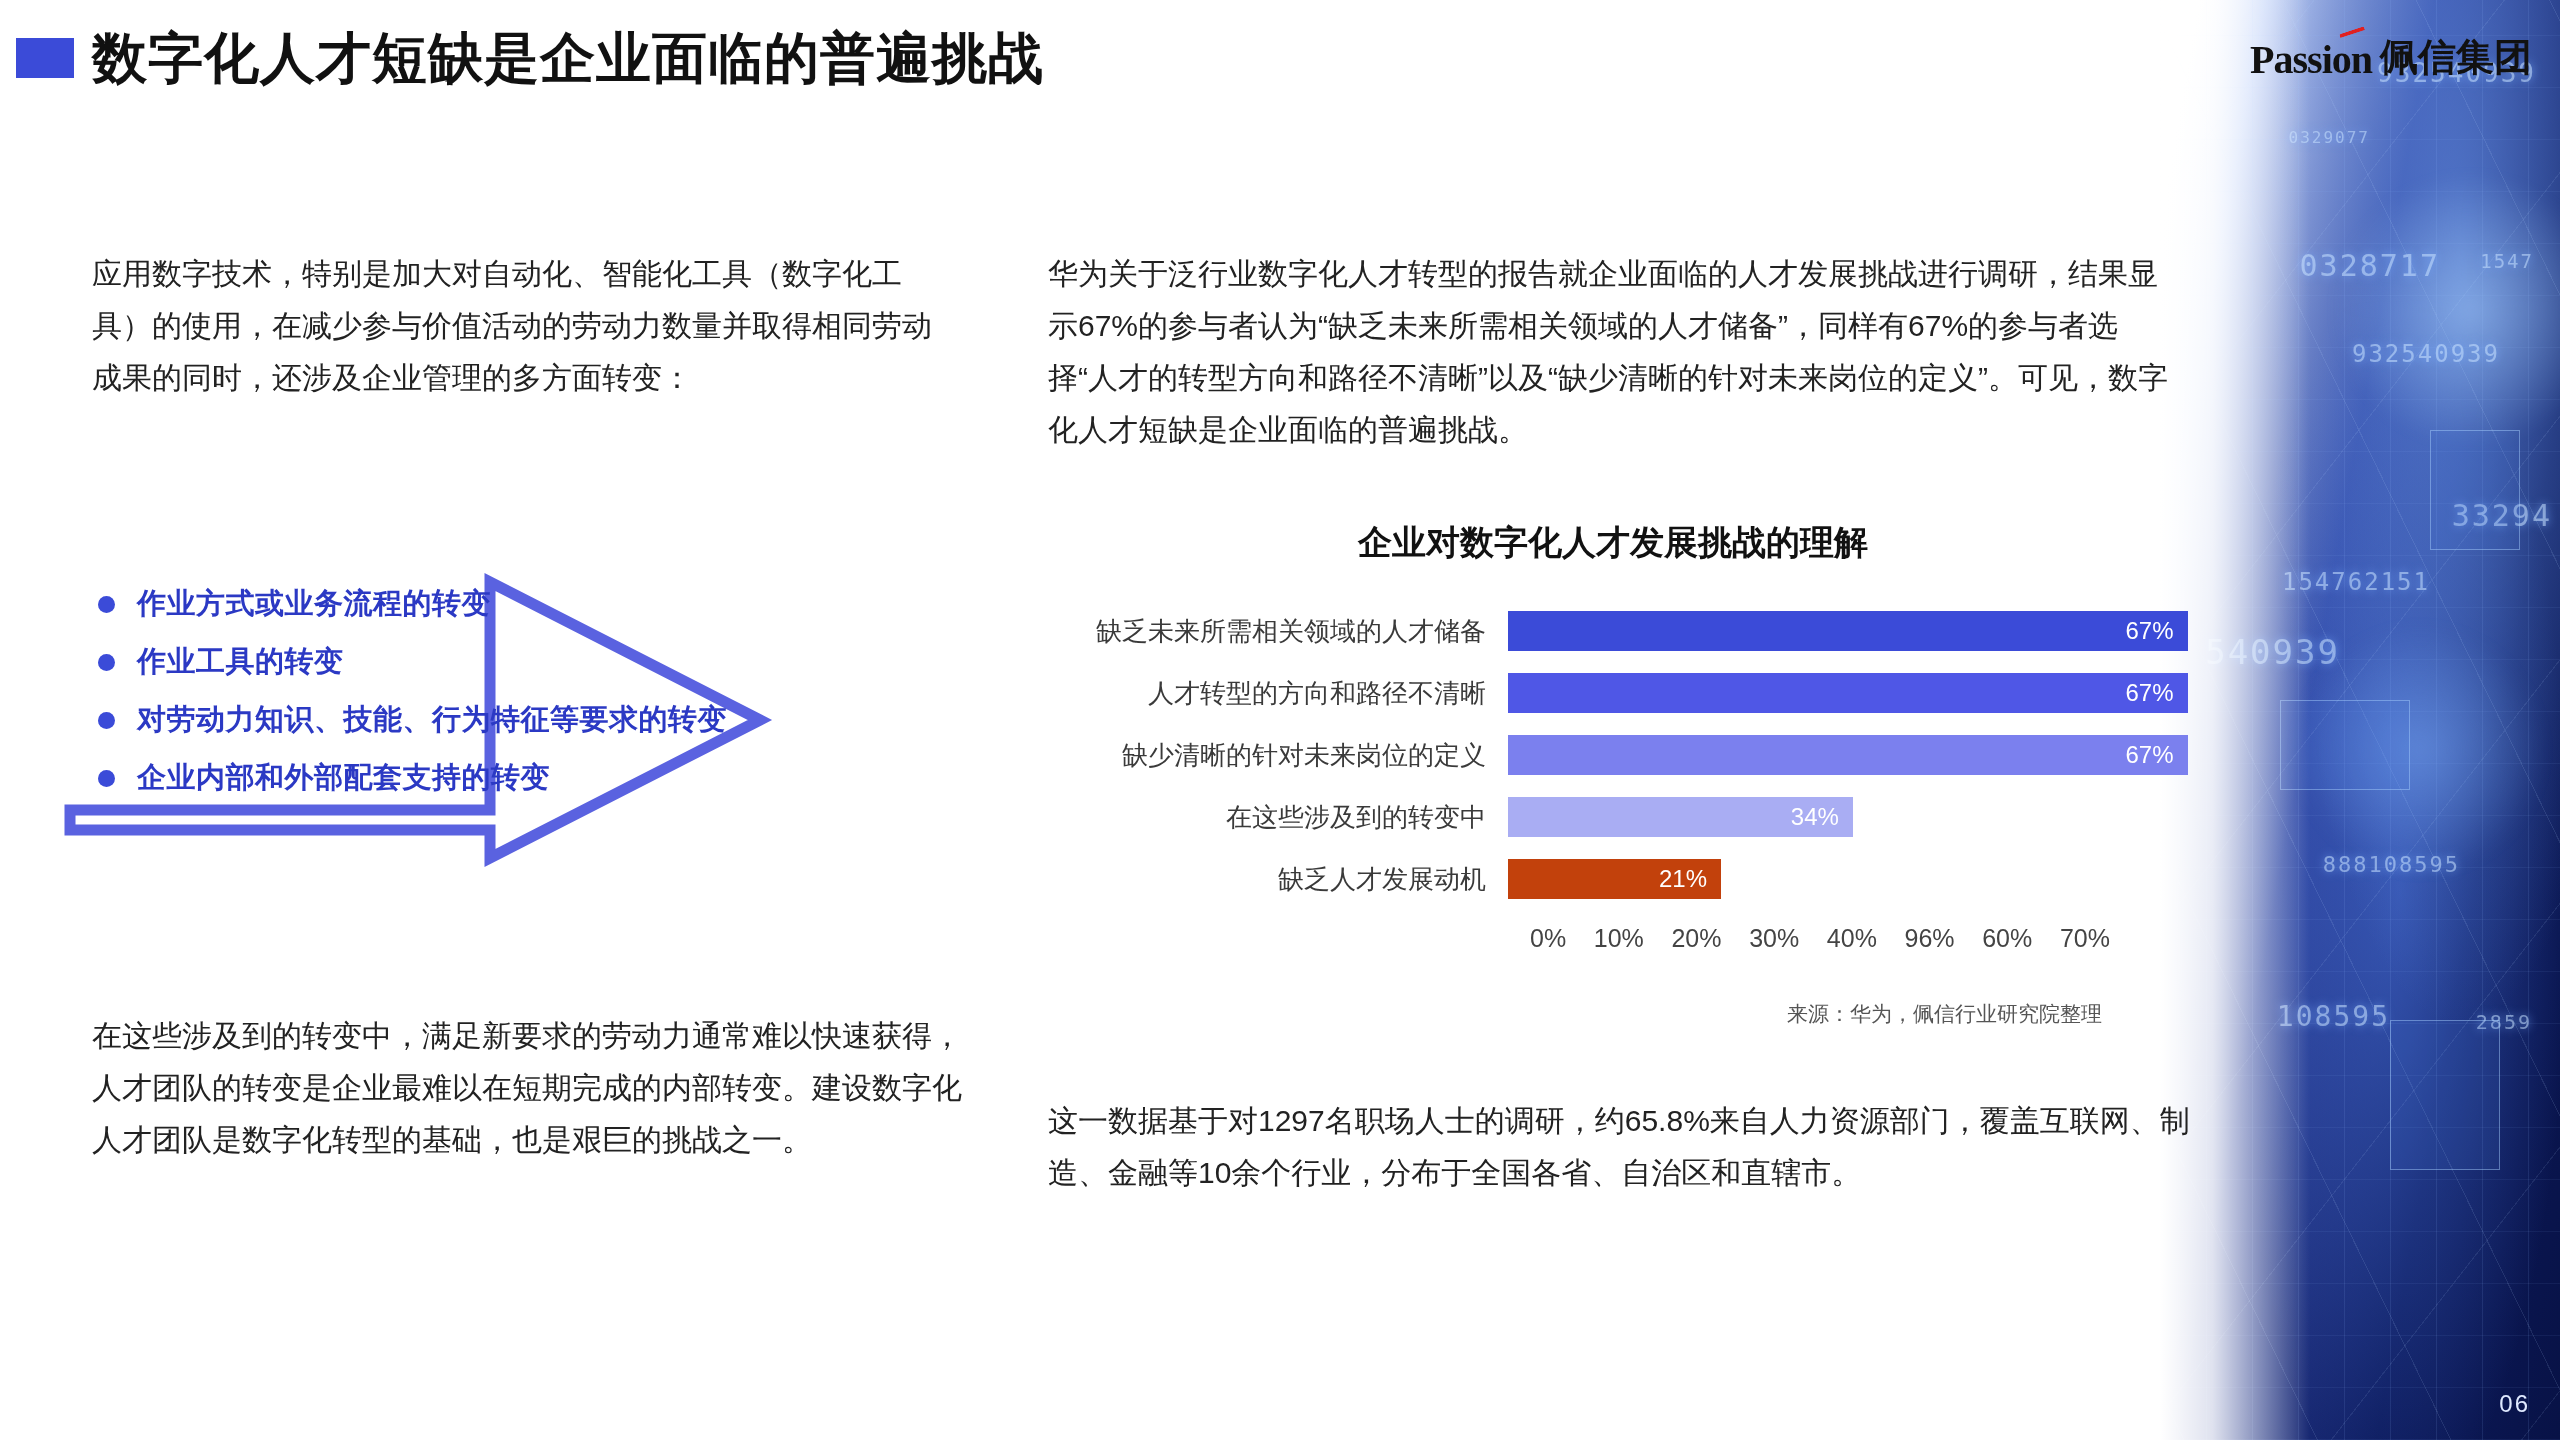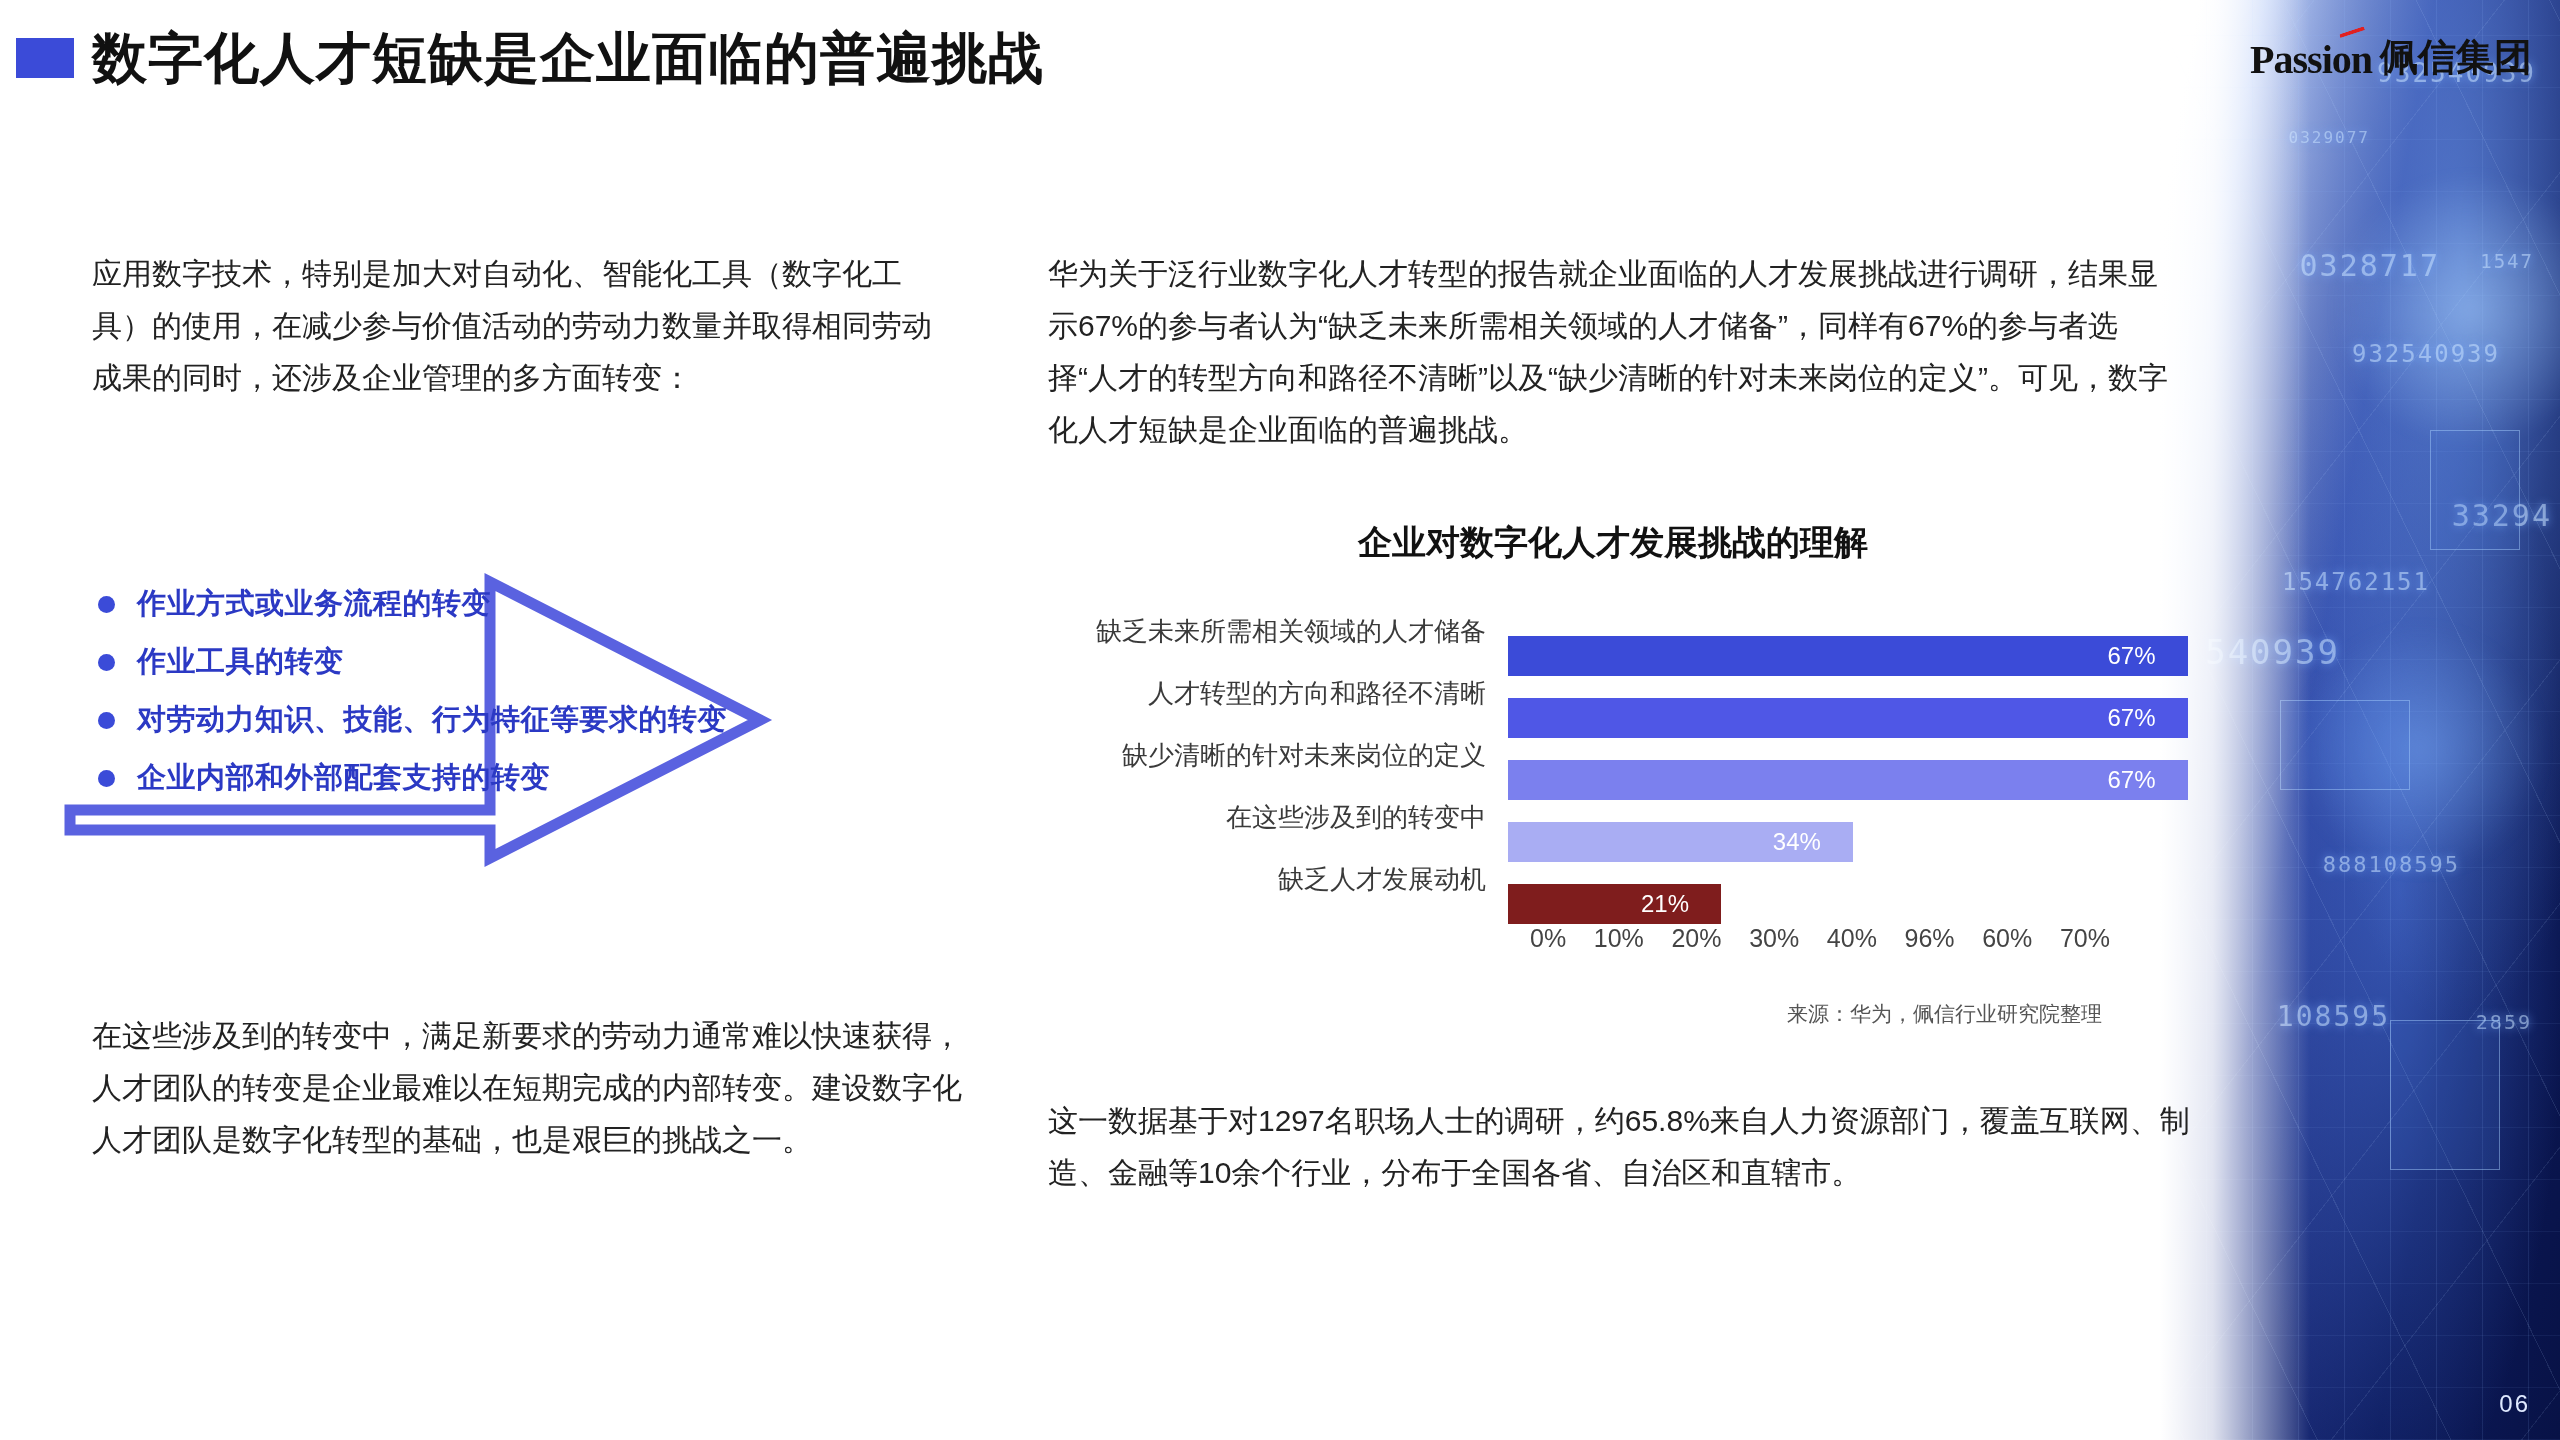--- a/index.html
+++ b/index.html
@@ -144,22 +144,21 @@
     position: relative; height: 62px; display: flex; align-items: center;
   }
   .bar-label {
     width: 460px; text-align: right; padding-right: 22px;
     font-size: 26px; color: #3a3a3a; white-space: nowrap;
   }
   .bar-track { position: relative; flex: 1; height: 40px; }
   .bar-fill {
     position: absolute; left: 0; top: 0; height: 40px;
     display: flex; align-items: center; justify-content: flex-end;
-    padding-right: 32px;
-    margin-top: 25px;
+    padding-right: 14px;
   }
   .bar-value { color: #fff; font-size: 24px; }
   .axis {
     position: absolute; left: 482px; right: 0; top: 324px;
     display: flex; justify-content: space-between;
     font-size: 25px; color: #444;
     width: 580px;
   }
   .source {
     position: absolute; left: 1048px; top: 1000px; width: 1140px;
@@ -276,21 +275,21 @@
       <div class="bar-label">在这些涉及到的转变中</div>
       <div class="bar-track">
         <div class="bar-fill" style="width: 48.5714%; background: rgb(169, 173, 243);">
           <span class="bar-value">34%</span>
         </div>
       </div>
     </div>
     <div class="bar-row">
       <div class="bar-label">缺乏人才发展动机</div>
       <div class="bar-track">
-        <div class="bar-fill" style="width: 30%; background: #7f1d1d;">
+        <div class="bar-fill" style="width: 30%; background: #c2410c;">
           <span class="bar-value">21%</span>
         </div>
       </div>
     </div>
 
     <div class="axis">
       <span>0%</span>
       <span>10%</span>
       <span>20%</span>
       <span>30%</span>

